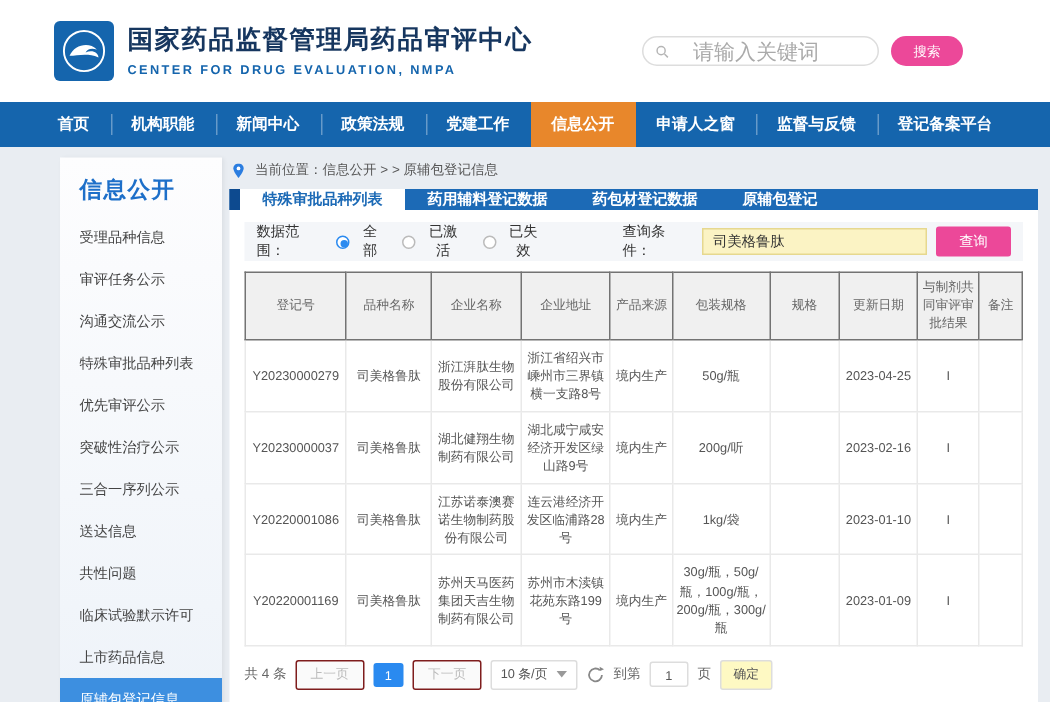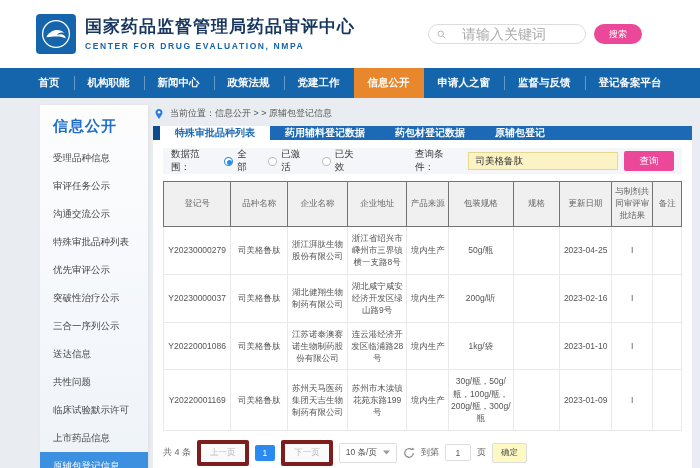--- a/index.html
+++ b/index.html
@@ -41,34 +41,34 @@
   
   .main { flex:1; display:flex; flex-direction:column; min-width:0; }
   .breadcrumb { display:flex; align-items:center; gap:7px; font-size:9px; color:#555; padding:2px 0 6px 2px; }
   .tabbar { height:25px; background:#1c6ab6; display:flex; align-items:stretch; }
   .tab-accent { width:7px; background:#0d4a8f; flex:0 0 auto; }
   .tab { display:flex; align-items:center; padding:0 15px; color:#fff; font-size:10px; font-weight:bold; cursor:pointer; }
   .tab.active { background:#fff; color:#1c6ab6; }
 
   .panel { background:#fff; flex:1; padding:8px 10px 0 10px; display:flex; flex-direction:column; }
   .filter-row { background:#f4f6f9; height:26px; display:flex; align-items:center; font-size:9.5px; color:#333; padding:0 8px; gap:6px; }
-  .radio-opt { display:flex; align-items:center; gap:4px; margin-right:12px; cursor:pointer; }
+  .radio-opt { display:flex; align-items:center; gap:4px; margin-right:12px; cursor:pointer;text-align:center; }
   .radio-circle { width:9px; height:9px; border:1px solid #bbb; border-radius:50%; background:#fff; position:relative; }
   .radio-opt.active .radio-circle { border-color:#2a8af0; }
   .radio-opt.active .radio-circle::after { content:""; position:absolute; left:2px; top:2px; width:5px; height:5px; border-radius:50%; background:#2a8af0; }
   .query-label { margin-left:34px; }
   .query-input { width:150px; height:18px; background:#fbf3c4; border:1px solid #e6d88f; font-size:9.5px; padding:0 6px; color:#333; outline:none; }
   .query-btn { margin-left:auto; width:50px; height:20px; background:#ec4899; border:none; border-radius:2px; color:#fff; font-size:9.5px; cursor:pointer; }
 
   table { width:100%; border-collapse:collapse; margin-top:7px; table-layout:fixed; }
   th { background:#f0f0f0; font-weight:normal; font-size:8.5px; color:#666; border:1px solid #737373; padding:4px 1px; line-height:1.4; }
   td { border:1px solid #e9e9e9; font-size:8.5px; color:#555; text-align:center; padding:5px 2px; line-height:1.45; word-break:break-all; }
 
   .pagination { display:flex; align-items:center; gap:6px; font-size:9px; color:#666; padding:9px 0 8px 0; }
-  .pg-btn { border:4px solid #7f1d1d; background:#fafafa; color:#bbb; font-size:8.5px; padding:3px 9px; border-radius:2px; cursor:default; }
+  .pg-btn { border:1px solid #7f1d1d; background:#fafafa; color:#bbb; font-size:8.5px; padding:3px 9px; border-radius:2px; cursor:default; }
   .pg-num { background:#2a8af0; color:#fff; font-size:8.5px; padding:3px 8px; border-radius:2px; cursor:pointer; }
   .pg-select { border:1px solid #ddd; background:#fff; color:#555; font-size:8.5px; padding:3px 6px; border-radius:2px; display:flex; gap:6px; align-items:center; cursor:pointer; }
   .pg-refresh { color:#888; font-size:12px; cursor:pointer; line-height:1; }
   .pg-goto-input { width:26px; height:17px; border:1px solid #ddd; text-align:center; font-size:8.5px; color:#555; outline:none; border-radius:2px; }
   .pg-confirm { border:1px solid #ddd; background:#fef9c3; color:#555; font-size:8.5px; padding:3px 8px; border-radius:2px; cursor:pointer; }
 
   .note { background:#e8f1fb; border-left:3px solid #2e7cd6; padding:5px 10px 6px 10px; font-size:8.5px; color:#555; line-height:1.75; }
 </style>
 </head>
 <body>

